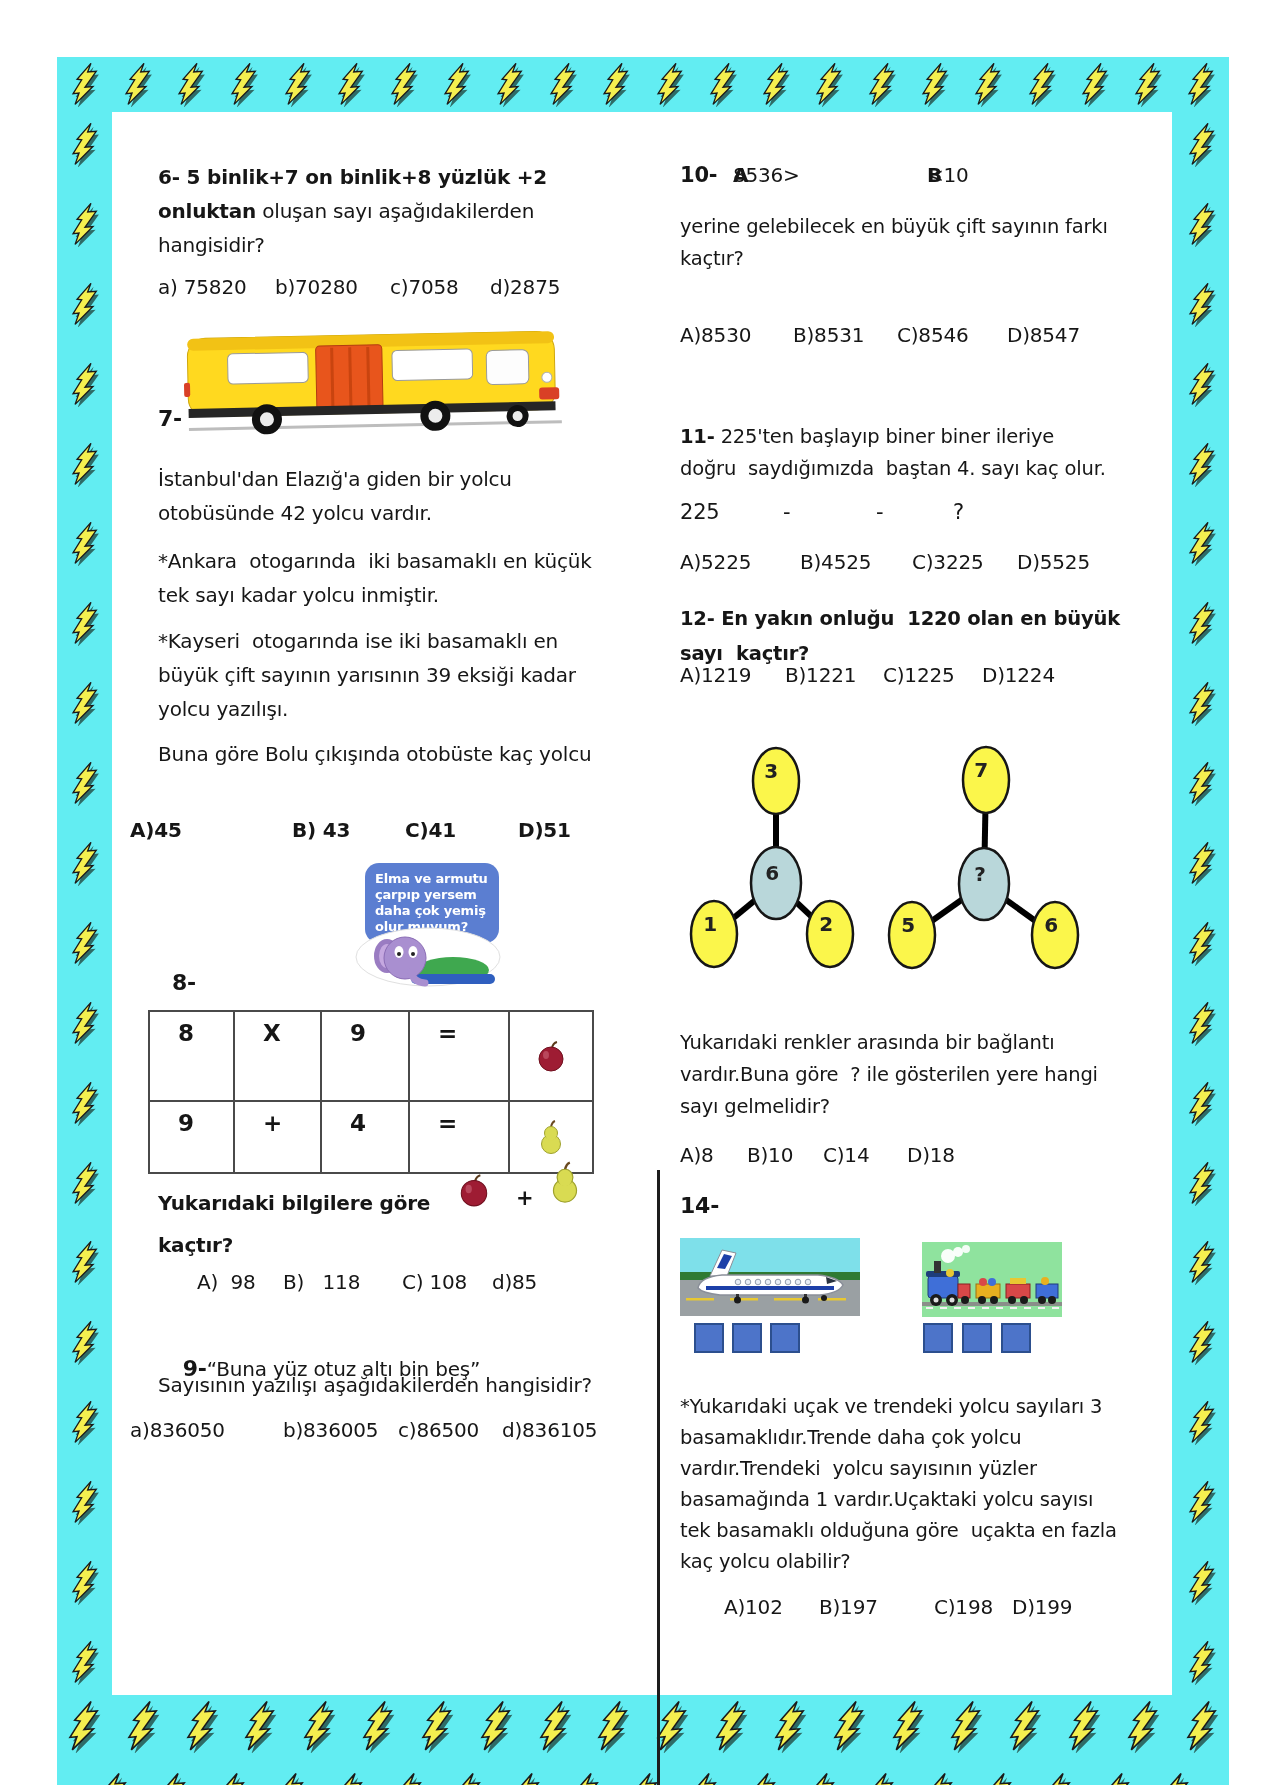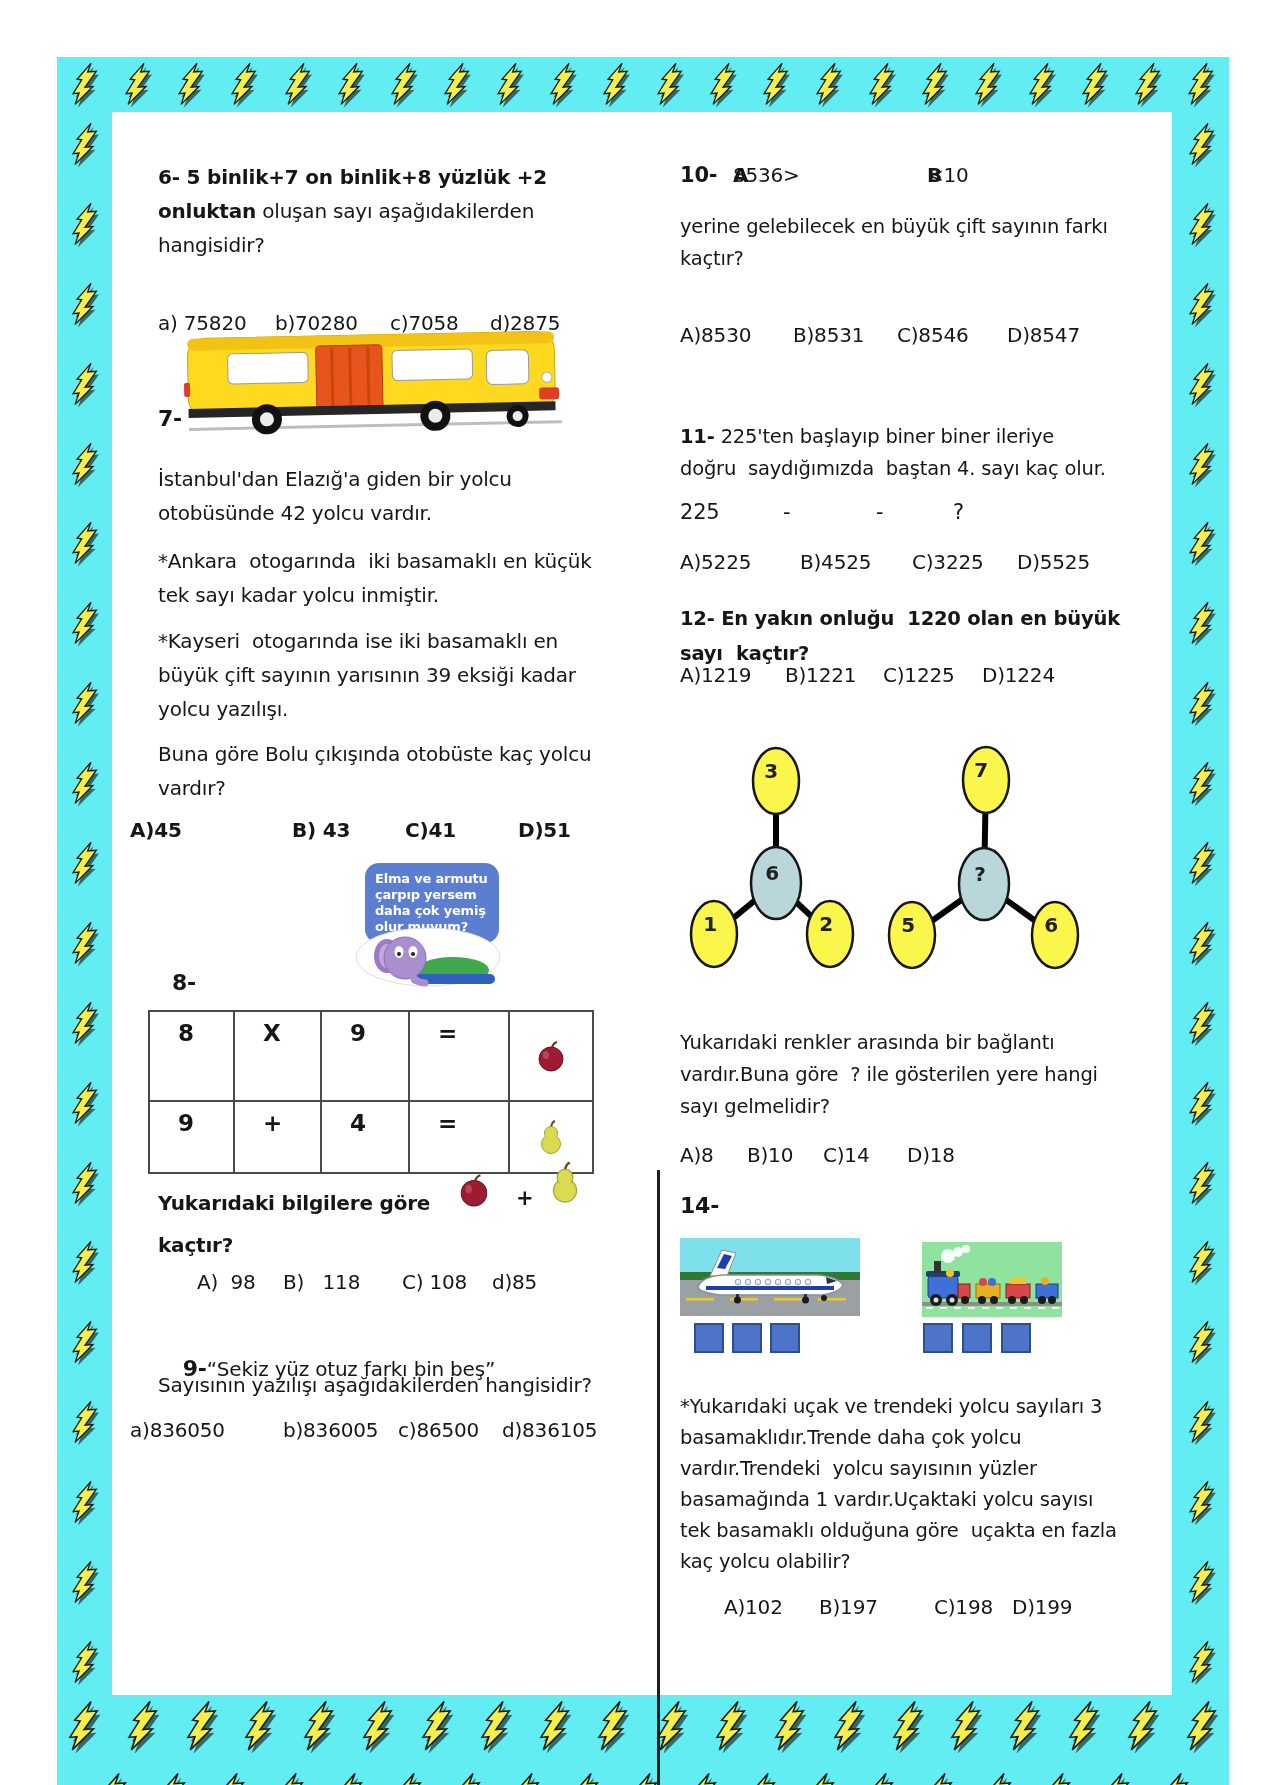--- a/index.html
+++ b/index.html
@@ -464,21 +464,21 @@
   <polygon points="30,2 9,26 16,27 3,48 12,47 6,64 33,37 21,38 38,14 25,15" transform="translate(4,5)" fill="#2e6b66"></polygon>
   <polygon points="30,2 9,26 16,27 3,48 12,47 6,64 33,37 21,38 38,14 25,15" fill="#f4ef4f" stroke="#1a1a1a" stroke-width="2"></polygon>
       </svg>
     </div>
 
   <div class="abs tL" style="left:158px;top:160px;width:440px;">
     <div class="ln b">6- 5 binlik+7 on binlik+8 yüzlük +2</div>
     <div class="ln"><span class="b">onluktan</span><span> oluşan sayı aşağıdakilerden</span></div>
     <div class="ln">hangisidir?</div>
   </div>
-  <div class="abs row" style="left:158px;top:275px;width:440px;margin-top:36px;">
+  <div class="abs row" style="left:158px;top:275px;width:440px;">
     <span style="left:0">a) 75820</span>
     <span style="left:117px">b)70280</span>
     <span style="left:232px">c)7058</span>
     <span style="left:332px">d)2875</span>
   </div>
 
   <div class="abs" style="left:182px;top:328px;transform:rotate(-1.2deg);">
     <svg width="381" height="106" viewBox="0 0 380 104">
       <rect x="6" y="95" width="372" height="3" fill="#bdbdbd"></rect>
       <rect x="6" y="6" width="366" height="78" rx="18" fill="#FFD91F" stroke="#cfa70d"></rect>
@@ -512,21 +512,20 @@
     <div class="ln">*Ankara  otogarında  iki basamaklı en küçük</div>
       <div class="ln">tek sayı kadar yolcu inmiştir.</div>
   </div>
   <div class="abs tL" style="left:158px;top:624px;">
     <div class="ln">*Kayseri  otogarında ise iki basamaklı en</div>
       <div class="ln">büyük çift sayının yarısının 39 eksiği kadar</div>
       <div class="ln">yolcu yazılışı.</div>
   </div>
   <div class="abs tL" style="left:158px;top:737px;">
     <div class="ln">Buna göre Bolu çıkışında otobüste kaç yolcu</div>
-      <div class="ln">vardır?</div>
   </div>
   <div class="abs row bold" style="left:130px;top:818px;width:450px;">
     <span style="left:0">A)45</span>
     <span style="left:162px">B) 43</span>
     <span style="left:275px">C)41</span>
     <span style="left:388px">D)51</span>
   </div>
 
   <div class="abs bubble" style="left:365px;top:863px;">
     <div>Elma ve armutu</div>
@@ -598,21 +597,21 @@
   <div class="abs tL b ln" style="left:158px;top:1228px;">kaçtır?</div>
 
   <div class="abs row" style="left:197px;top:1270px;width:400px;">
     <span style="left:0">A)  98</span>
     <span style="left:86px">B)   118</span>
     <span style="left:205px">C) 108</span>
     <span style="left:295px">d)85</span>
   </div>
 
   <div class="abs tL ln" style="left:158px;top:1318px;">
-    <span class="b" style="font-size:22px;">9-</span><span>“Sekiz yüz otuz farkı bin beş”</span>
+    <span class="b" style="font-size:22px;">9-</span><span>“Buna yüz otuz altı bin beş”</span>
   </div>
   <div class="abs tL ln" style="left:158px;top:1368px;">Sayısının yazılışı aşağıdakilerden hangisidir?</div>
   <div class="abs row" style="left:130px;top:1418px;width:520px;">
     <span style="left:0">a)836050</span>
     <span style="left:153px">b)836005</span>
     <span style="left:268px">c)86500</span>
     <span style="left:372px">d)836105</span>
   </div>
 
   <div class="abs row" style="left:680px;top:163px;width:470px;">

